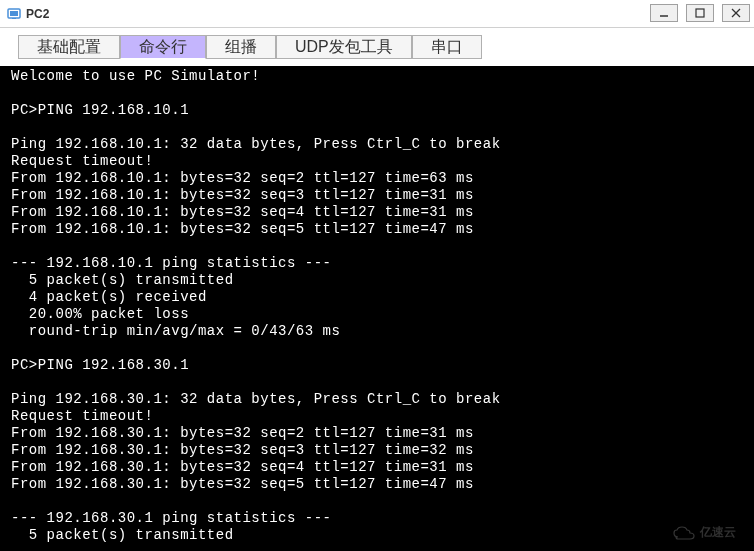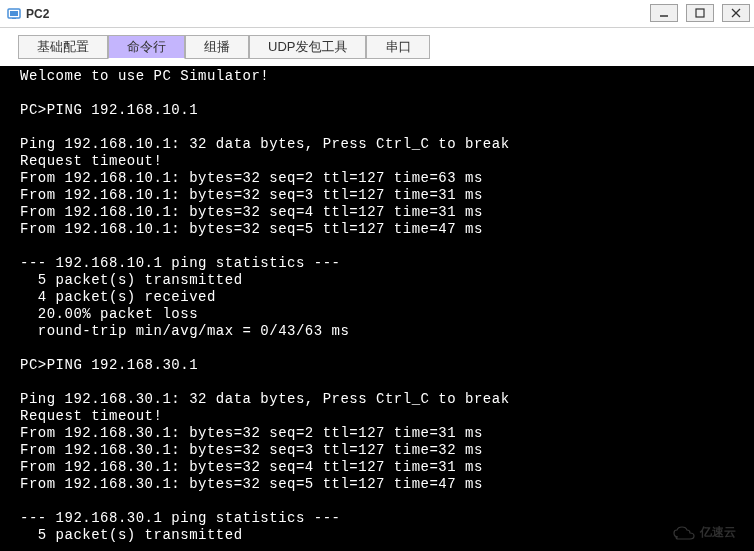--- a/index.html
+++ b/index.html
@@ -3,23 +3,23 @@
   <meta charset="utf-8">
   <style>
     * { margin: 0; padding: 0; box-sizing: border-box; }
     body { font-family: "Microsoft YaHei", Arial, sans-serif; background: #fff; width: 754px; height: 551px; overflow: hidden; position: relative; }
     .titlebar { height: 28px; background: #fff; border-bottom: 1px solid #d0d0d0; display: flex; align-items: center; padding-left: 6px; }
     .titlebar-icon { width: 16px; height: 16px; margin-right: 4px; display: inline-flex; align-items: center; }
     .titlebar-text { font-size: 12px; color: #333; font-weight: bold; }
     .window-controls { position: absolute; right: 4px; top: 4px; display: flex; gap: 8px; }
     .win-btn { width: 28px; height: 18px; border: 1px solid #a0a0a0; background: #f0f0f0; display: flex; align-items: center; justify-content: center; font-size: 10px; cursor: pointer; }
     .tabbar { height: 38px; background: #fff; display: flex; align-items: center; padding-left: 18px; gap: 0; }
-    .tab { height: 24px; padding: 0 18px; border: 1px solid #b0b0b0; background: #f5f5f5; font-size: 13px; color: #333; display: flex; align-items: center; cursor: pointer; margin-right: 0px; }
+    .tab { height: 24px; padding: 0 18px; border: 1px solid #b0b0b0; background: #f5f5f5; font-size: 16px; color: #333; display: flex; align-items: center; cursor: pointer; margin-right: 0px; }
     .tab.active { background: #c4b5fd; border-bottom: 1px solid #fff; font-weight: normal; }
-    .terminal { background: #000; color: #fff; font-family: "Courier New", monospace; font-size: 14px; line-height: 17px; padding: 2px 20px; height: 485px; overflow: hidden; white-space: pre; letter-spacing: 0.5px; }
+    .terminal { background: #000; color: #fff; font-family: "Courier New", monospace; font-size: 14px; line-height: 17px; padding: 2px 11px; height: 485px; overflow: hidden; white-space: pre; letter-spacing: 0.5px; }
     .watermark { position: absolute; right: 18px; bottom: 10px; opacity: 0.35; display: flex; align-items: center; gap: 4px; color: #888; font-size: 12px; font-weight: bold; }
     .watermark-icon { width: 24px; height: 16px; }
   </style>
 </head>
 <body>
 
 <div class="titlebar">
   <span class="titlebar-icon">
     <svg width="16" height="16" viewBox="0 0 16 16">
       <rect x="2" y="3" width="12" height="9" rx="1" fill="none" stroke="#4a90d9" stroke-width="1.5"></rect>

